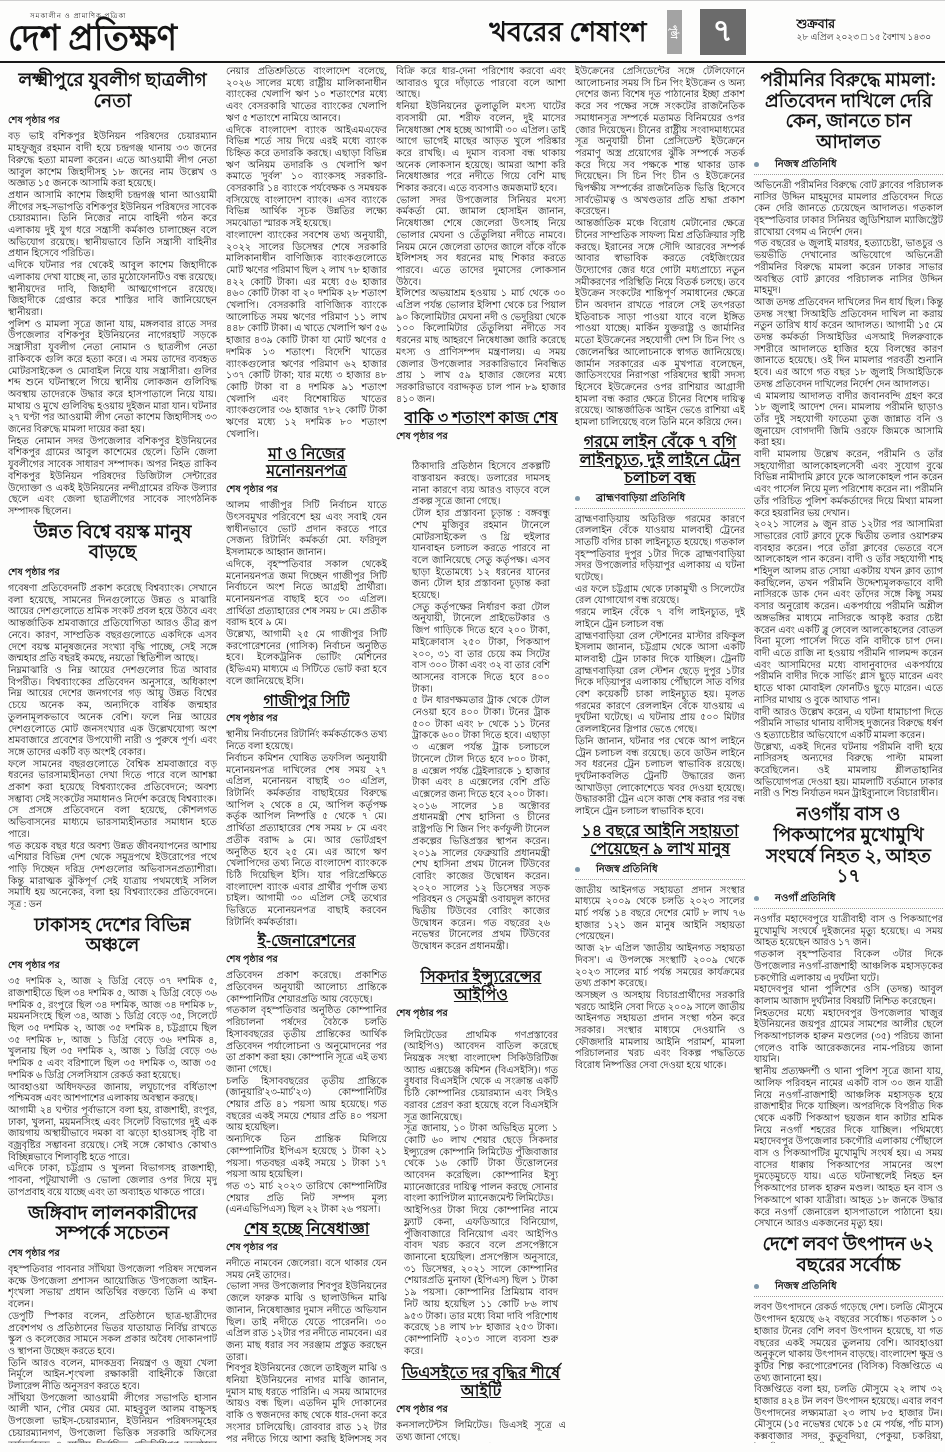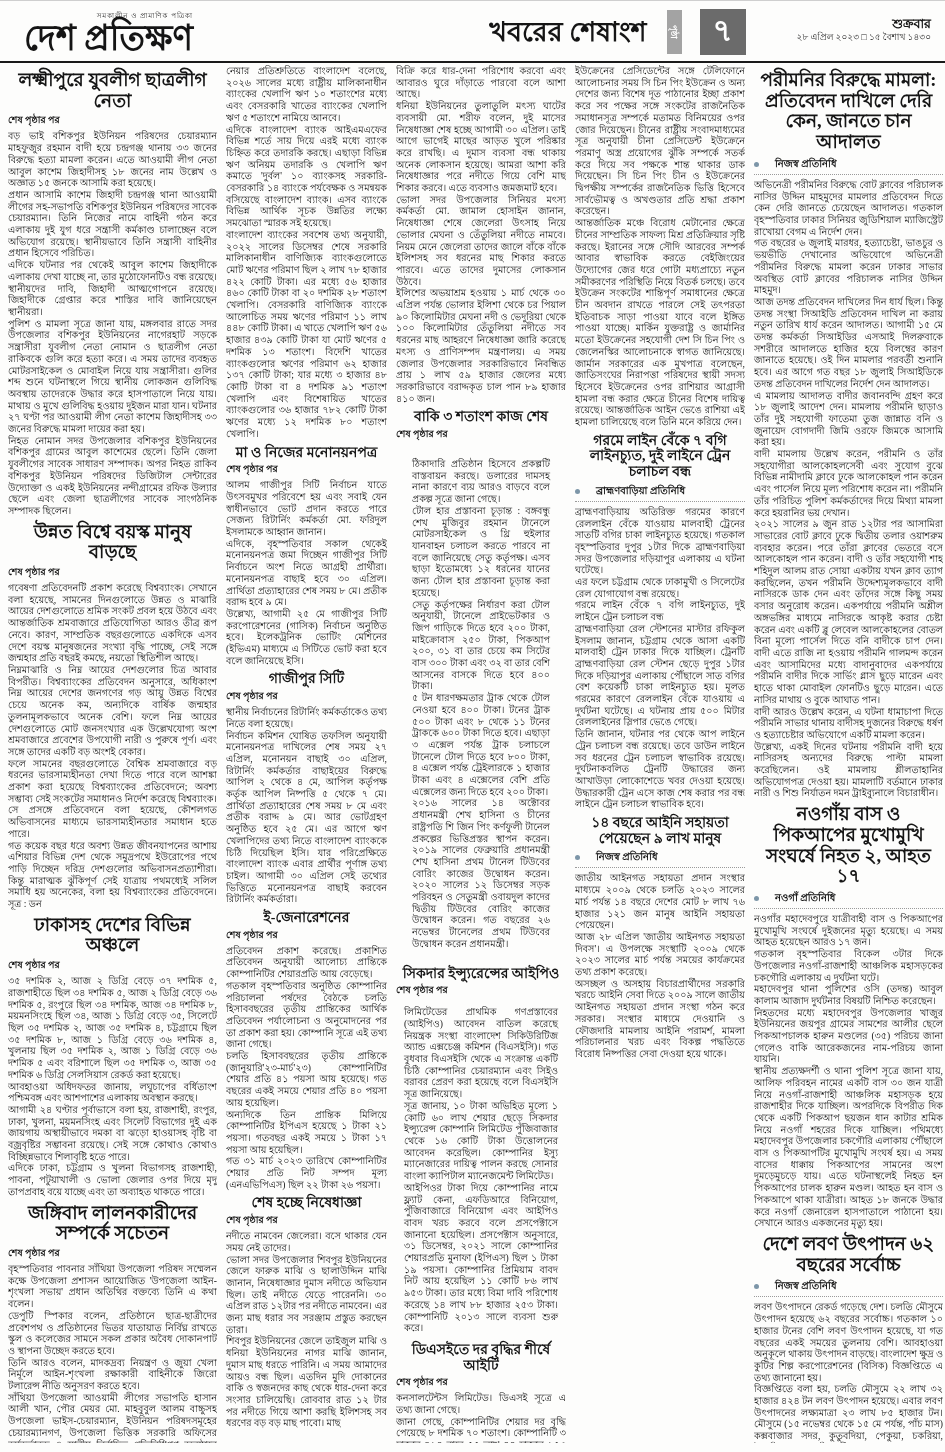--- a/index.html
+++ b/index.html
@@ -1,19 +1,19 @@
 <!DOCTYPE html>
 <html><head>
 <meta charset="utf-8">
 <style>
   html,body{margin:0;padding:0;background:#e9e9e9;}
   .sheet{width:945px;height:1452px;background:#fdfdfc;position:relative;overflow:hidden;
          font-family:"Liberation Serif", serif;color:#151515;box-sizing:border-box;border-top:1px solid #cfcfcf;}
   .header{display:flex;justify-content:space-between;align-items:flex-end;
-          padding:10px 14px 6px 24px;border-bottom:2px solid #1a1a1a;height:62px;box-sizing:border-box;text-align:right;}
+          padding:10px 14px 6px 8px;border-bottom:2px solid #1a1a1a;height:62px;box-sizing:border-box;}
   .masthead{line-height:1;}
   .tagline{font-size:7px;letter-spacing:1px;color:#222;margin-left:22px;margin-bottom:1px;}
   .masthead-name{font-size:34px;font-weight:bold;letter-spacing:0;transform:scaleY(1.05);}
   .header-right{display:flex;align-items:center;gap:18px;}
   .section-title{font-size:27px;font-weight:bold;margin-right:2px;line-height:1;}
   .page-label-box{width:15px;height:44px;background:#a3a3a3;color:#fff;display:flex;align-items:center;justify-content:center;
                   writing-mode:vertical-rl;font-size:8.5px;font-weight:bold;}
   .page-num-box{width:46px;height:46px;background:#6b6b6b;color:#fff;display:flex;align-items:center;justify-content:center;
                 font-size:31px;font-weight:bold;}
   .date-block{line-height:1.25;padding-bottom:4px;margin-left:33px;}
@@ -21,21 +21,21 @@
   .dateline{font-size:9px;color:#222;}
   .cols{display:flex;gap:9px;padding:2px 8px 0 8px;height:1380px;overflow:hidden;box-sizing:border-box;}
   .col{overflow:hidden;height:100%;}
   .col1{width:209px;flex:none;}
   .col2{width:161px;flex:none;}
   .col3{width:170px;flex:none;}
   .col4{width:170px;flex:none;}
   .col5{width:189px;flex:none;}
   article{margin-bottom:4px;}
   .headline{text-align:center;font-weight:bold;font-size:18.5px;line-height:1.12;margin:5px 0 2px 0;}
-  .col2 .headline,.col3 .headline,.col4 .headline{font-size:14px;}
+  .col2 .headline,.col3 .headline,.col4 .headline{font-size:16px;text-decoration:underline;}
   .kicker{ text-align:left;font-weight:bold;font-size:9.5px;margin-bottom:2px;}
   .byline{display:flex;align-items:center;gap:16px;font-size:10px;font-weight:bold;margin:3px 0 1px 0;}
   .byline .bullet{width:5px;height:5px;border-radius:50%;background:#7d96a8;flex:none;}
   .byline-rule{border-bottom:1px dotted #9a9a9a;margin:1px 0 4px 0;}
   .body-text{font-size:9.6px;line-height:1.22;text-align:justify;white-space:pre-line;}
 </style>
 </head>
 <body>
 
 <div class="sheet">

